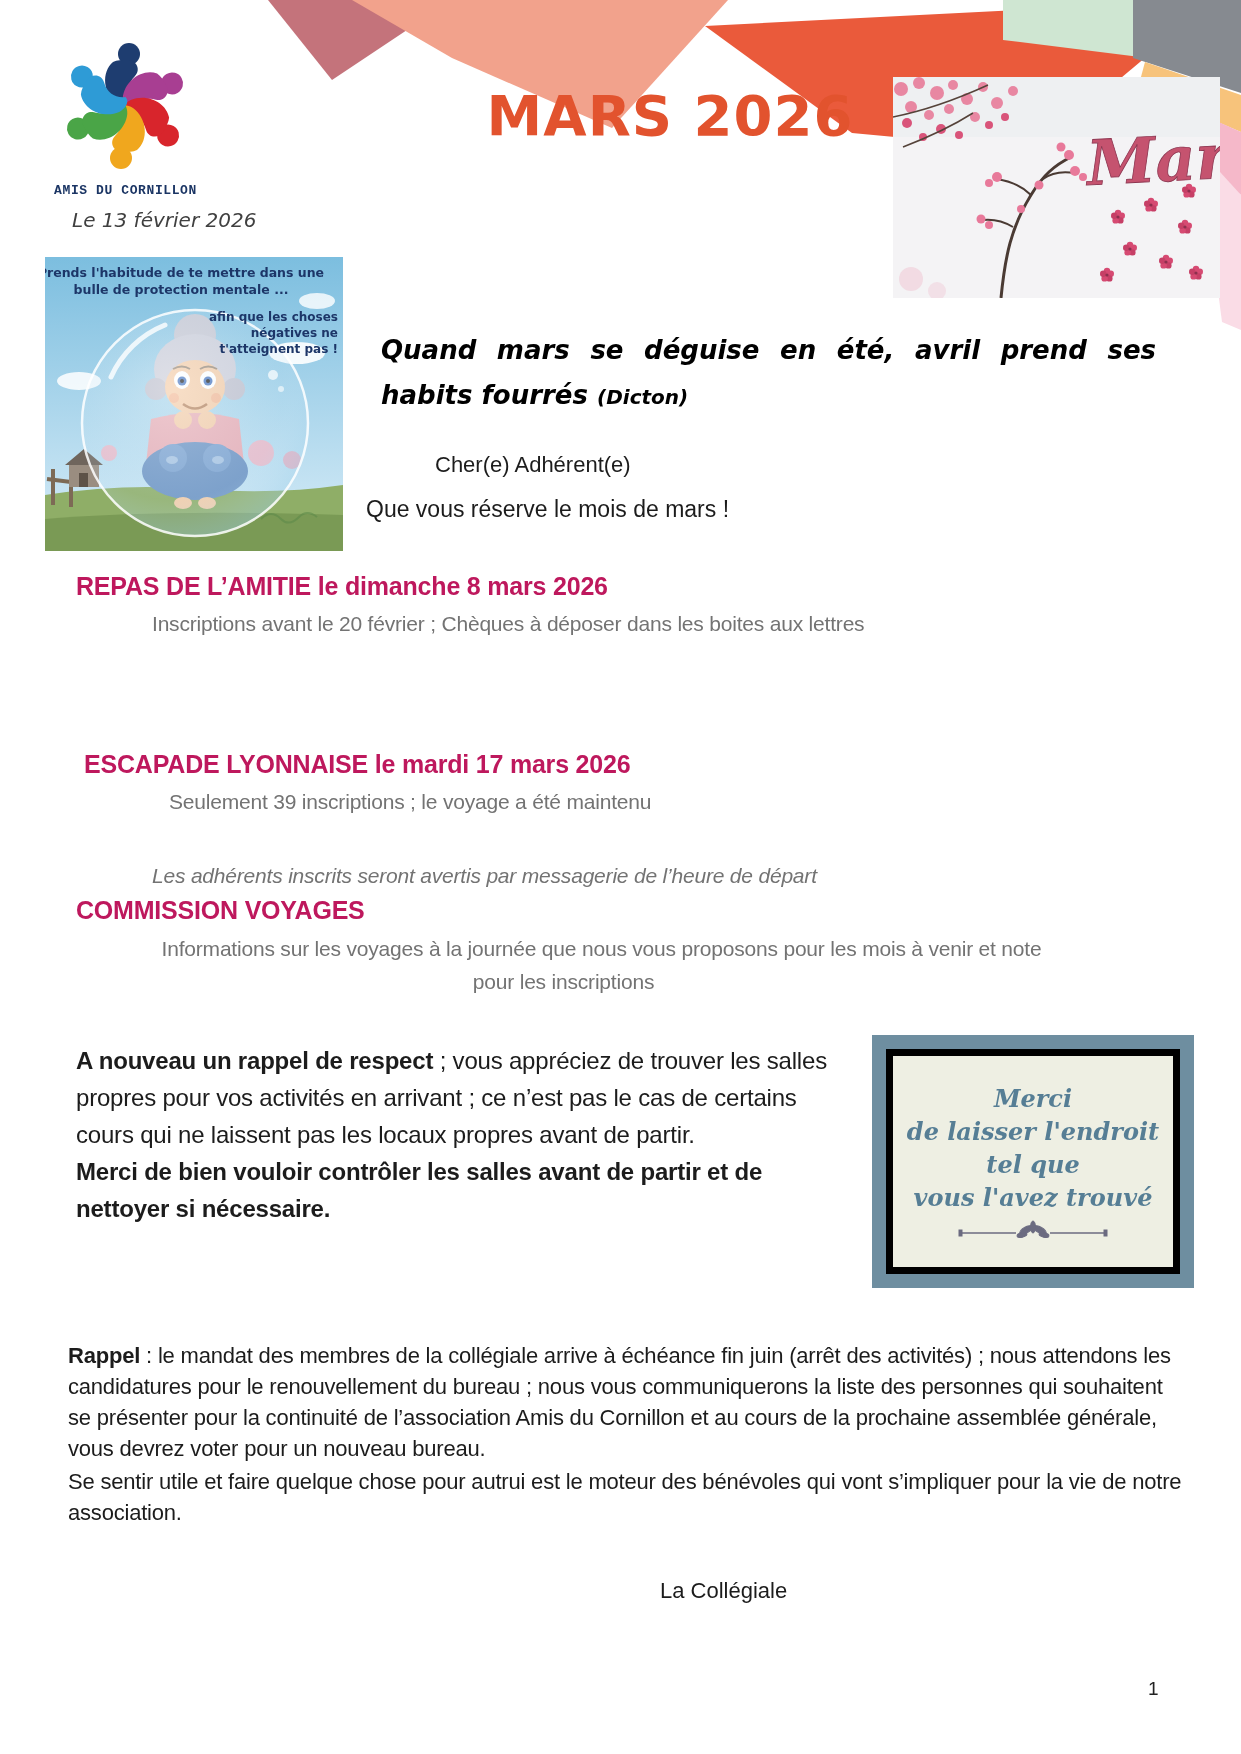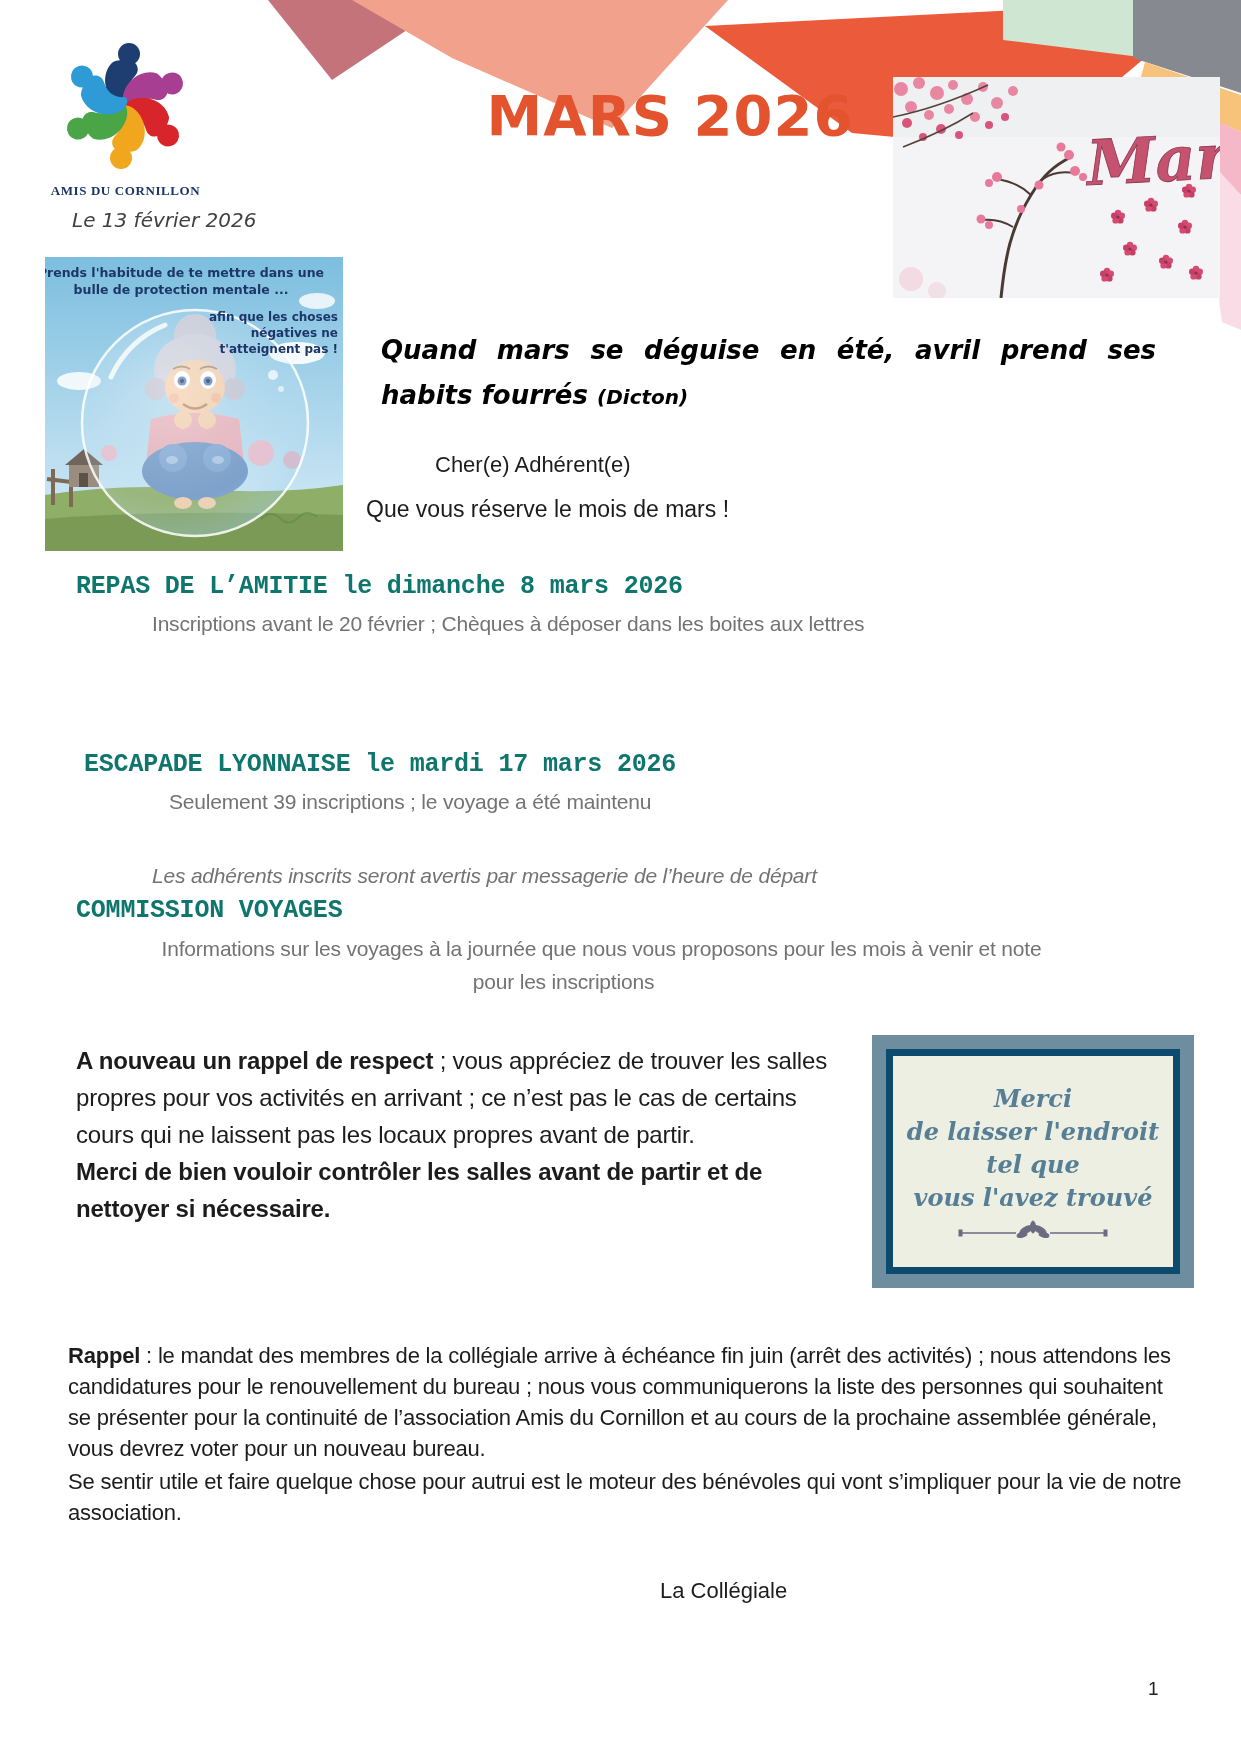--- a/index.html
+++ b/index.html
@@ -8,21 +8,21 @@
     background:#ffffff;overflow:hidden;
     font-family:"Liberation Sans",sans-serif;color:#1c1c1c;
   }
   .abs{position:absolute;}
   
   .banner{left:0;top:0;width:1241px;height:340px;z-index:0;}
   .logo{left:55px;top:32px;width:140px;height:150px;z-index:2;}
   .org-name{
     left:28px;top:183px;width:195px;text-align:center;z-index:2;
     font-size:13px;font-weight:bold;letter-spacing:.6px;color:#1b3564;
-    font-family:Liberation Serif, serif;
+    font-family:Liberation Mono, monospace;
   }
   .date-line{
     left:72px;top:208px;z-index:2;font-family:"DejaVu Sans",sans-serif;
     font-style:italic;font-size:20px;color:#404040;
   }
   .main-title{
     left:455px;top:83px;width:430px;text-align:center;z-index:2;
     font-family:"DejaVu Sans",sans-serif;font-weight:800;font-size:56px;
     letter-spacing:1px;color:#e2532e;
   }
@@ -36,22 +36,22 @@
   .quote{
     left:365px;top:328px;width:775px;z-index:2;
     font-family:"DejaVu Sans",sans-serif;font-style:italic;font-weight:bold;
     font-size:26px;line-height:45px;text-align:justify;color:#000;margin-left:16px;
   }
   .quote .src{font-size:20px;}
   .greeting{left:435px;top:452px;font-size:22px;}
   .lead-question{left:366px;top:496px;font-size:23px;}
   
   .h-section{
-    font-weight:bold;font-size:25px;letter-spacing:-.2px;color:#0f766e;
-    font-family:Liberation Mono, monospace;
+    font-weight:bold;font-size:25px;letter-spacing:-.2px;color:#be185d;
+    font-family:Liberation Sans, sans-serif;
   }
   .body-t{font-size:21px;color:#737373;letter-spacing:-.2px;}
   .repas-h{left:76px;top:572px;}
   .repas-l1{left:152px;top:612px;}
   .repas-p{left:152px;top:646px;width:968px;line-height:32px;}
   .escapade-h{left:84px;top:750px;}
   .escapade-l1{left:169px;top:790px;}
   .escapade-l2{left:152px;top:864px;font-style:italic;}
   .commission-h{left:76px;top:896px;}
   .commission-p{left:76px;top:932px;width:975px;line-height:33px;text-indent:76px;text-align:center;}
@@ -68,21 +68,21 @@
   .rappel p{margin:0 0 2px 0;}
   .signature{left:660px;top:1578px;font-size:22px;}
   .page-number{left:1148px;top:1678px;font-size:19px;color:#222;}
   
   .notice-box{
     left:872px;top:1035px;width:322px;height:253px;z-index:2;
     background:#6e8ea0;box-sizing:border-box;padding:14px;
   }
   .notice-inner{
     width:100%;height:100%;box-sizing:border-box;
-    border:7px solid #0c4a6e;background:#eeefe3;
+    border:7px solid #000000;background:#eeefe3;
     display:flex;flex-direction:column;align-items:center;justify-content:center;
     font-family:"DejaVu Serif",serif;font-style:italic;font-weight:bold;
     font-size:24px;line-height:33px;color:#567e95;text-align:center;
   }
   .notice-inner .ornament{margin-top:6px;}
   
   svg text{font-family:"DejaVu Sans",sans-serif;}
   .mars-word{
     font-family:"DejaVu Serif",serif;font-style:italic;font-weight:bold;
   }

